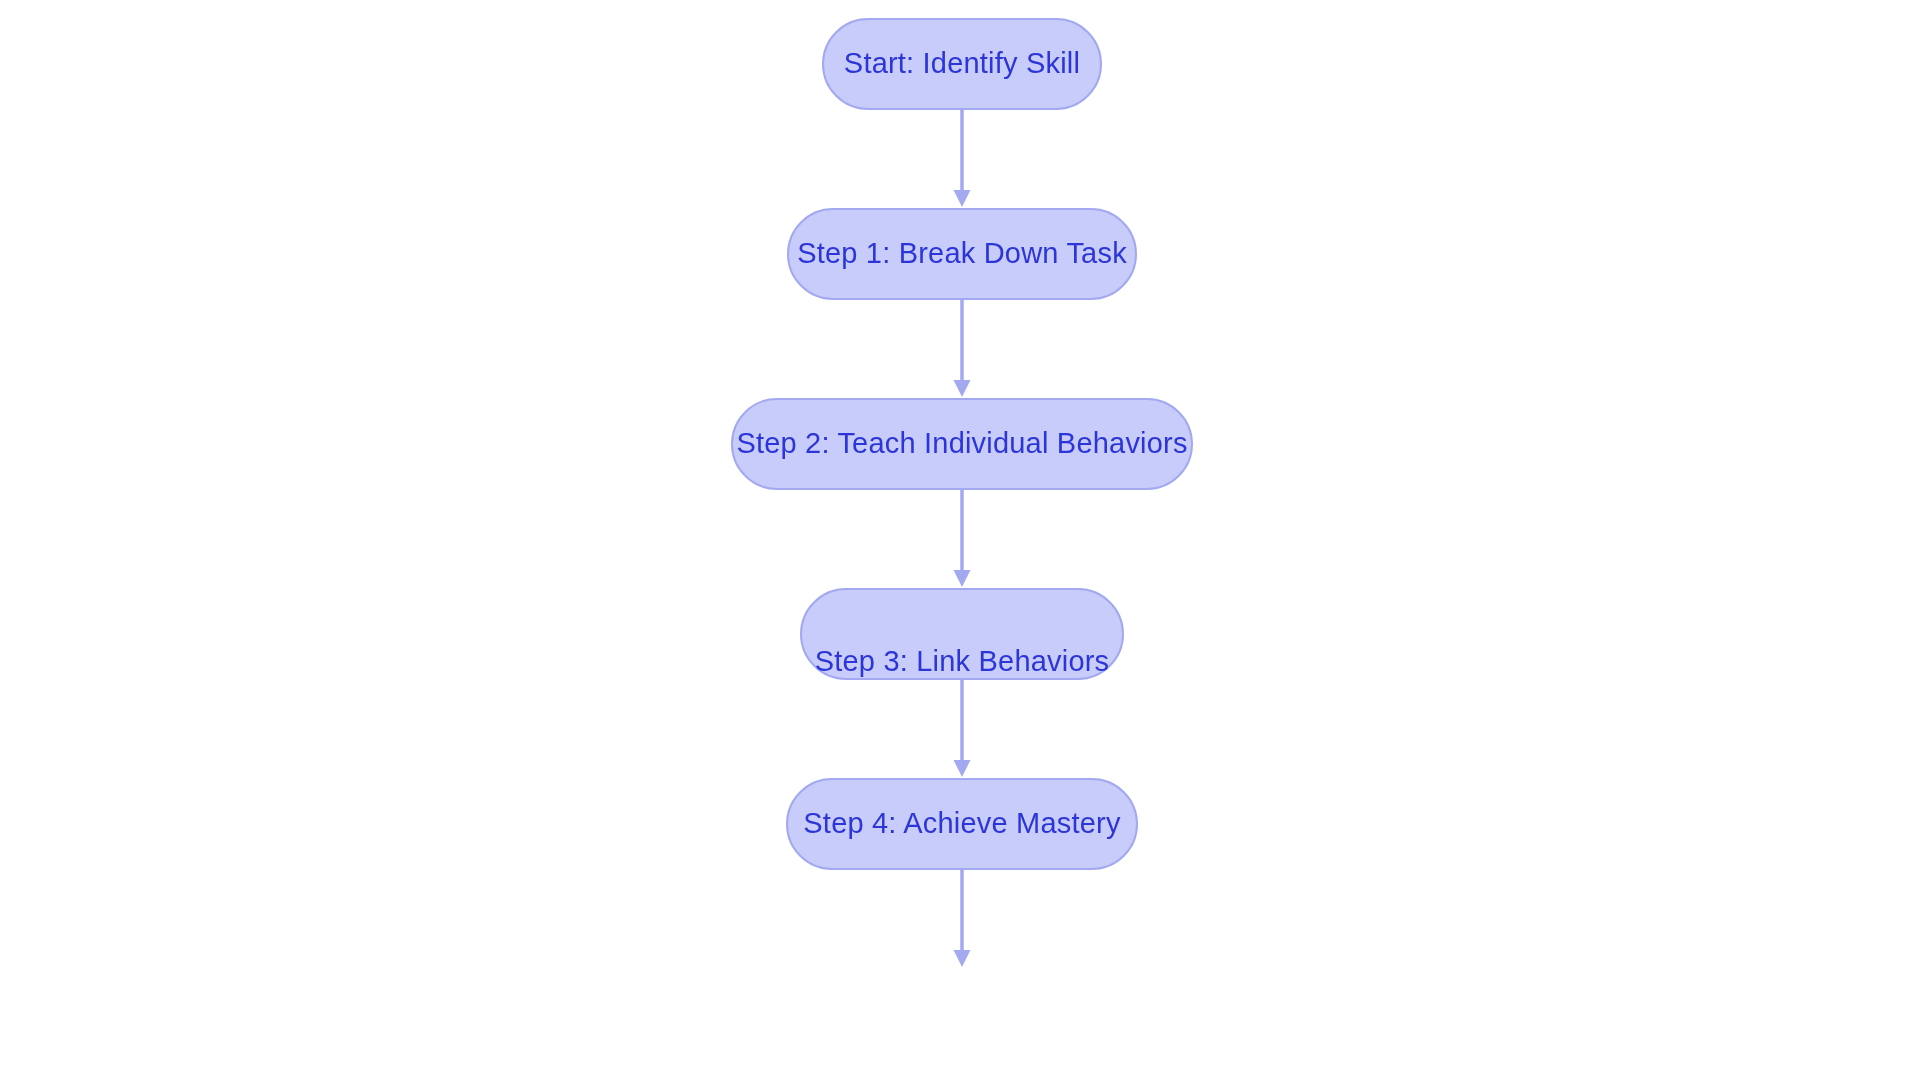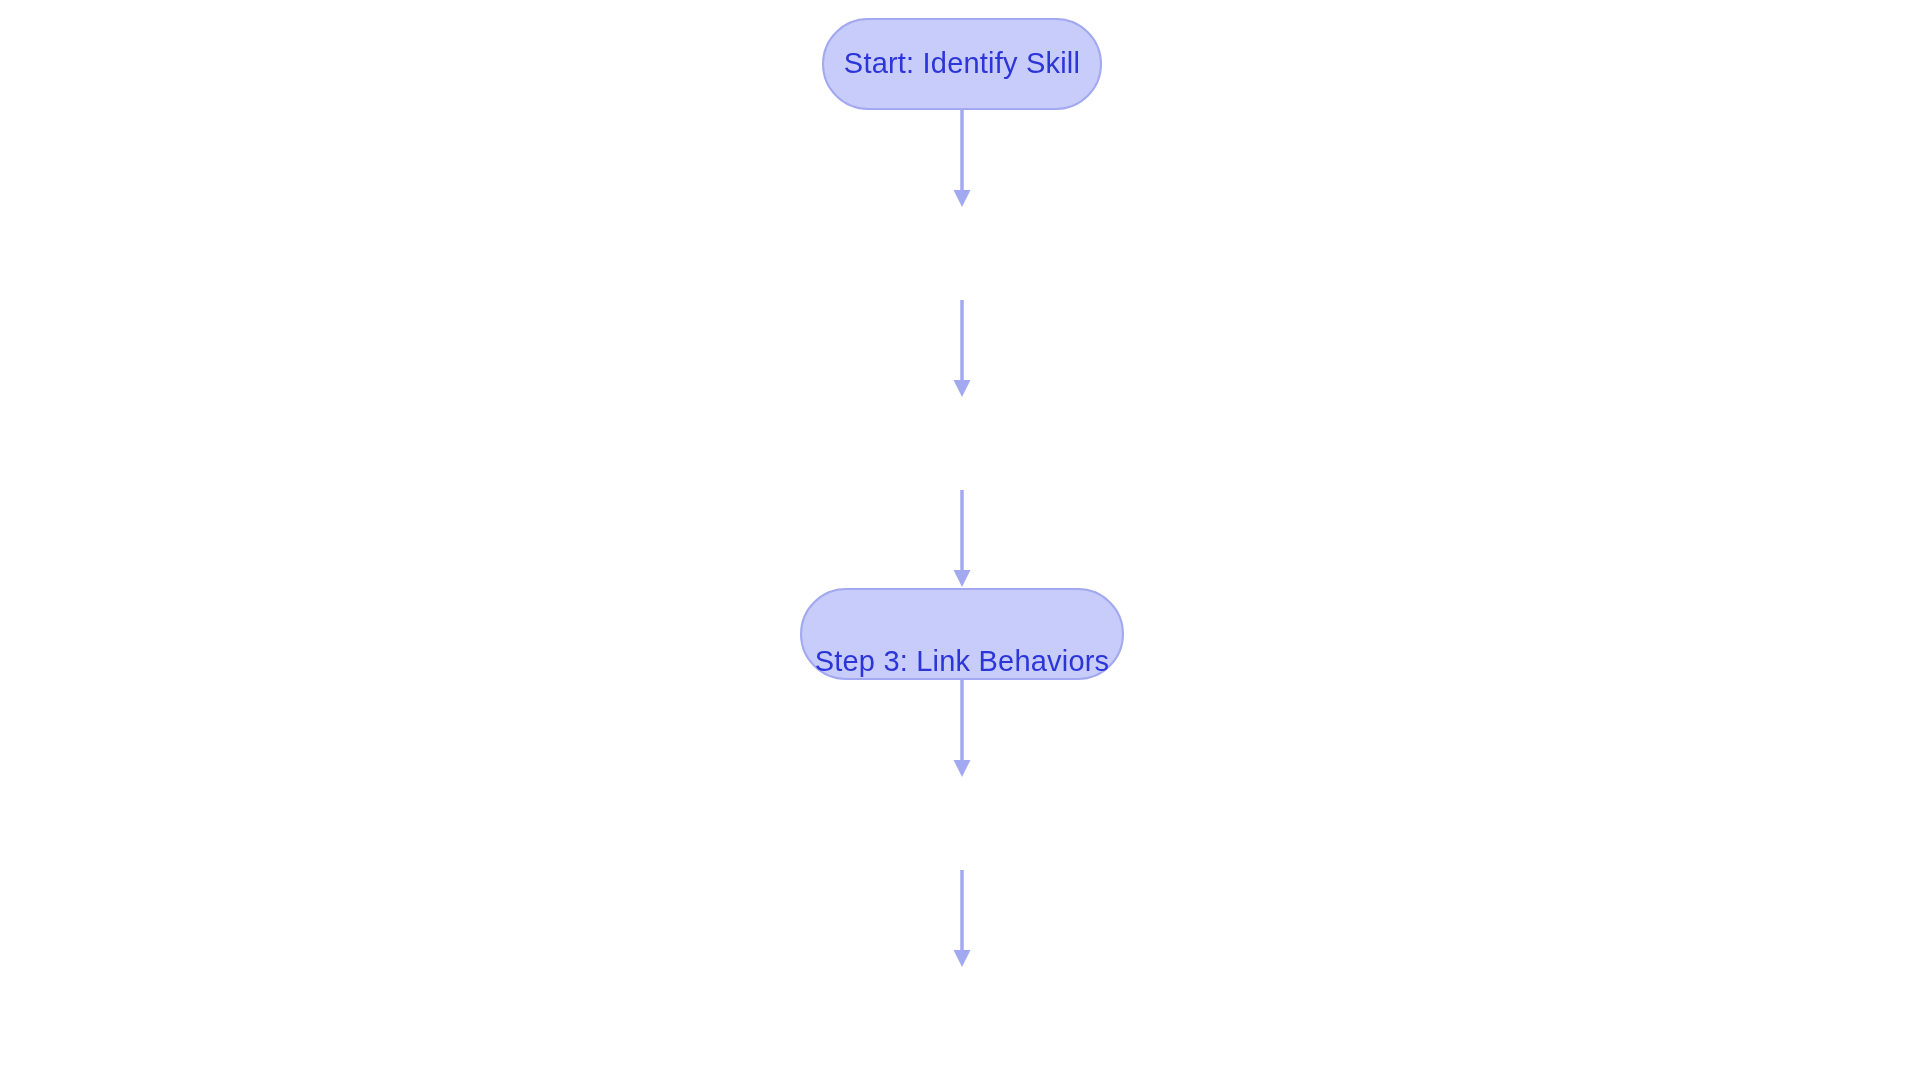--- a/index.html
+++ b/index.html
@@ -69,47 +69,56 @@
     <span class="node-label">Start: Identify Skill</span>
   </div>
 
   <div class="connector" style="left:962px; top:110px; width:20px; height:98px;">
     <svg width="20" height="98" viewBox="0 0 20 98" aria-hidden="true">
       <line x1="10" y1="0" x2="10" y2="82" stroke="#a3a9f0" stroke-width="3.5"></line>
       <polygon points="1.5,80 18.5,80 10,97" fill="#a3a9f0"></polygon>
     </svg>
   </div>
 
+  <div class="node" style="left:962px; top:208px; width:350px; height:92px;">
+    <span class="node-label">Step 1: Break Down Task</span>
+  </div>
 
   <div class="connector" style="left:962px; top:300px; width:20px; height:98px;">
     <svg width="20" height="98" viewBox="0 0 20 98" aria-hidden="true">
       <line x1="10" y1="0" x2="10" y2="82" stroke="#a3a9f0" stroke-width="3.5"></line>
       <polygon points="1.5,80 18.5,80 10,97" fill="#a3a9f0"></polygon>
     </svg>
   </div>
 
+  <div class="node" style="left:962px; top:398px; width:462px; height:92px;">
+    <span class="node-label">Step 2: Teach Individual Behaviors</span>
+  </div>
 
   <div class="connector" style="left:962px; top:490px; width:20px; height:98px;">
     <svg width="20" height="98" viewBox="0 0 20 98" aria-hidden="true">
       <line x1="10" y1="0" x2="10" y2="82" stroke="#a3a9f0" stroke-width="3.5"></line>
       <polygon points="1.5,80 18.5,80 10,97" fill="#a3a9f0"></polygon>
     </svg>
   </div>
 
   <div class="node" style="left:962px; top:588px; width:324px; height:92px;align-items:flex-end;">
     <span class="node-label">Step 3: Link Behaviors</span>
   </div>
 
   <div class="connector" style="left:962px; top:680px; width:20px; height:98px;">
     <svg width="20" height="98" viewBox="0 0 20 98" aria-hidden="true">
       <line x1="10" y1="0" x2="10" y2="82" stroke="#a3a9f0" stroke-width="3.5"></line>
       <polygon points="1.5,80 18.5,80 10,97" fill="#a3a9f0"></polygon>
     </svg>
   </div>
 
+  <div class="node" style="left:962px; top:778px; width:352px; height:92px;">
+    <span class="node-label">Step 4: Achieve Mastery</span>
+  </div>
 
   <div class="connector" style="left:962px; top:870px; width:20px; height:98px;">
     <svg width="20" height="98" viewBox="0 0 20 98" aria-hidden="true">
       <line x1="10" y1="0" x2="10" y2="82" stroke="#a3a9f0" stroke-width="3.5"></line>
       <polygon points="1.5,80 18.5,80 10,97" fill="#a3a9f0"></polygon>
     </svg>
   </div>
 
 
 </div>

